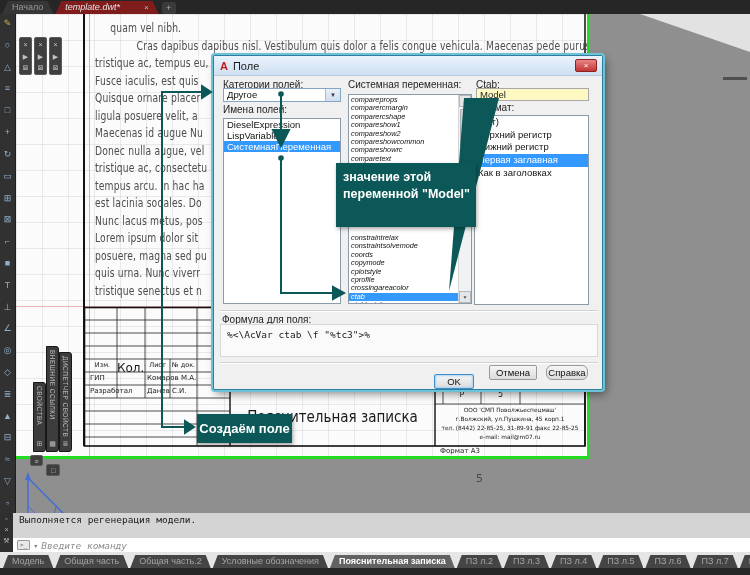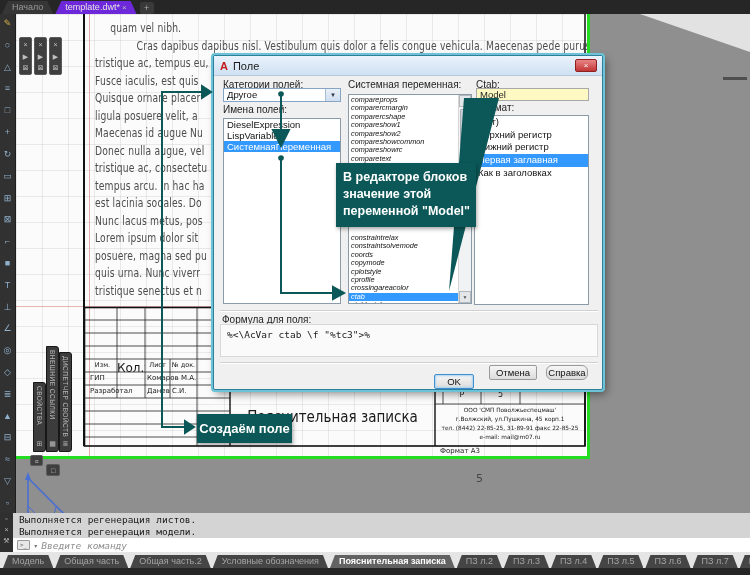--- a/index.html
+++ b/index.html
@@ -4,21 +4,21 @@
 <title>Поле</title>
 <style>
   html,body{margin:0;padding:0;background:#222;}
   *{box-sizing:border-box;}
   .screen{position:relative;width:750px;height:575px;overflow:hidden;background:#8f8f8f;
           font-family:"Liberation Sans",sans-serif;-webkit-font-smoothing:antialiased;}
   
   .toptabs{position:absolute;left:0;top:0;width:750px;height:14px;background:#262626;z-index:6;display:flex;align-items:flex-end;}
   .ftab{height:13px;line-height:13px;font-size:9px;color:#9a9a9a;background:#363636;padding:0 10px;margin-left:2px;
         border-radius:4px 4px 0 0;clip-path:polygon(6px 0,calc(100% - 6px) 0,100% 100%,0 100%);white-space:nowrap;}
-  .ftab.active{background:#6d28d9;color:#e6e6e6;display:flex;gap:2px;align-items:center;}
+  .ftab.active{background:#7f1d1d;color:#e6e6e6;display:flex;gap:24px;align-items:center;font-style:italic;}
   .ftab .x{color:#bdbdbd;font-size:8px;}
   .newtab{width:14px;height:12px;margin-left:3px;background:#3a3a3a;color:#aaa;font-size:9px;text-align:center;line-height:12px;border-radius:2px;}
   
   .ltb{position:absolute;left:0;top:14px;width:16px;height:499px;background:#313131;border-right:1px solid #1e1e1e;z-index:5;
        display:flex;flex-direction:column;align-items:center;justify-content:space-between;padding:3px 0;}
   .ltb .item{width:14px;height:13px;font-size:9px;line-height:13px;text-align:center;color:#8fb0cc;}
   
   .mini{position:absolute;width:13px;height:38px;background:#3f3f3f;border:1px solid #5a5a5a;border-radius:2px;z-index:4;
         display:flex;flex-direction:column;align-items:center;justify-content:space-between;padding:2px 0;}
   .mini span{font-size:7px;color:#c0c0c0;line-height:9px;}
@@ -362,33 +362,31 @@
 
       <circle cx="281" cy="158" r="2.8" stroke="none"></circle>
       <polyline points="281,160 281,293 333,293" fill="none"></polyline>
       <polygon points="333,287 333,299 344,293"></polygon>
 
       <polygon points="464,98 499,98 449,291" stroke="none"></polygon>
     </g>
   </svg>
 
   <div class="tooltip">
-    <div>В редакторе блоков</div>
     <div>значение этой</div>
     <div>переменной "Model"</div>
   </div>
   <div class="callout">Создаём поле</div>
 
   <div class="cmdcol">
     <span>▫</span>
     <span>×</span>
     <span>⚒</span>
   </div>
   <div class="cmdhist">
-    <div>Выполняется регенерация листов.</div>
     <div>Выполняется регенерация модели.</div>
   </div>
   <div class="cmdinput">
     <span class="cmd-kbd">&gt;_</span>
     <span class="cmd-chev">▾</span>
     <span class="cmd-ph">Введите команду</span>
   </div>
 
   <div class="laytabs">
       <div class="item">Модель</div>

